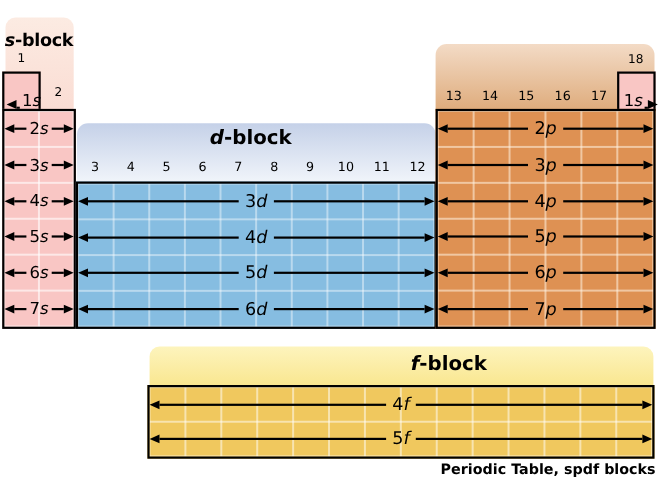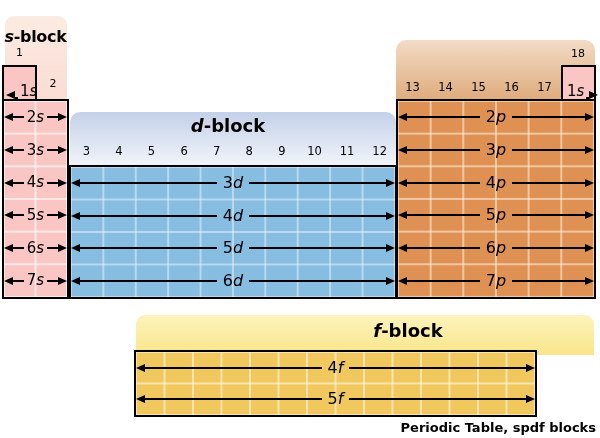--- a/index.html
+++ b/index.html
@@ -41,21 +41,21 @@
       linear-gradient(to bottom,rgba(255,255,255,.6) 2px,transparent 2px);
     background-size:calc(100%/2) calc(100%/6);background-position:-1px -1px;}
   .d-main{left:69px;top:165px;width:328px;height:134px;background-color:var(--d-fill);
     background-image:linear-gradient(to right,rgba(255,255,255,.42) 2px,transparent 2px),
       linear-gradient(to bottom,rgba(255,255,255,.42) 2px,transparent 2px);
     background-size:calc(100%/10) calc(100%/4);background-position:-1px -1px;}
   .p-main{left:396px;top:99px;width:200px;height:200px;background-color:var(--p-fill);
     background-image:linear-gradient(to right,rgba(255,244,228,.55) 2px,transparent 2px),
       linear-gradient(to bottom,rgba(255,244,228,.55) 2px,transparent 2px);
     background-size:calc(100%/6) calc(100%/6);background-position:-1px -1px;}
-  .f-main{left:134px;top:350px;width:403px;height:67px;background-color:var(--f-fill);
+  .f-main{left:134px;top:350px;width:461px;height:67px;background-color:var(--f-fill);
     background-image:linear-gradient(to right,rgba(255,255,255,.5) 2px,transparent 2px),
       linear-gradient(to bottom,rgba(255,255,255,.5) 2px,transparent 2px);
     background-size:calc(100%/14) calc(100%/2);background-position:-1px -1px;}
   
   .cell{position:absolute;border:2px solid var(--line);box-sizing:border-box;
     background:var(--s-fill);display:flex;align-items:flex-end;padding:0 2px;}
   .h-cell{left:2px;top:65px;width:35px;height:36px;}
   .he-cell{left:561px;top:65px;width:35px;height:36px;}
   
   .arow{flex:1;display:flex;align-items:center;padding:0 0;min-height:0;}

